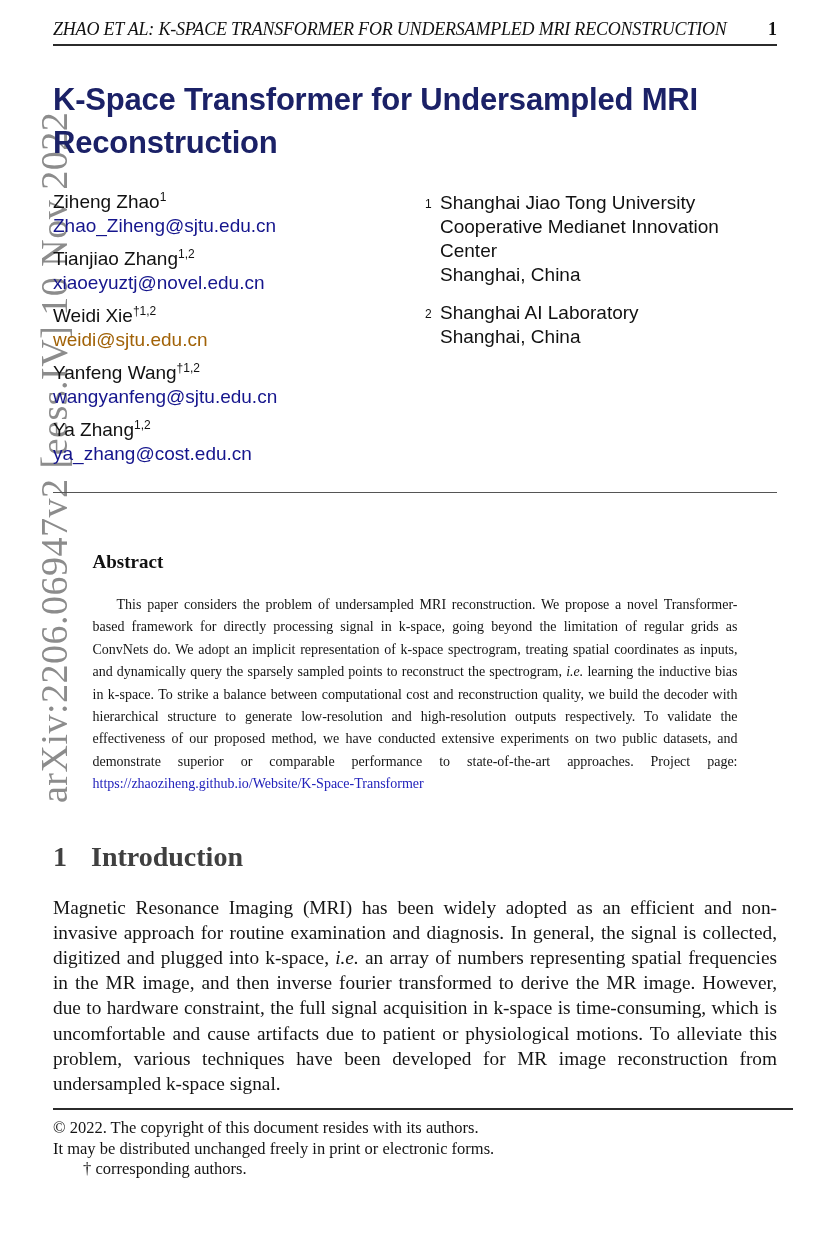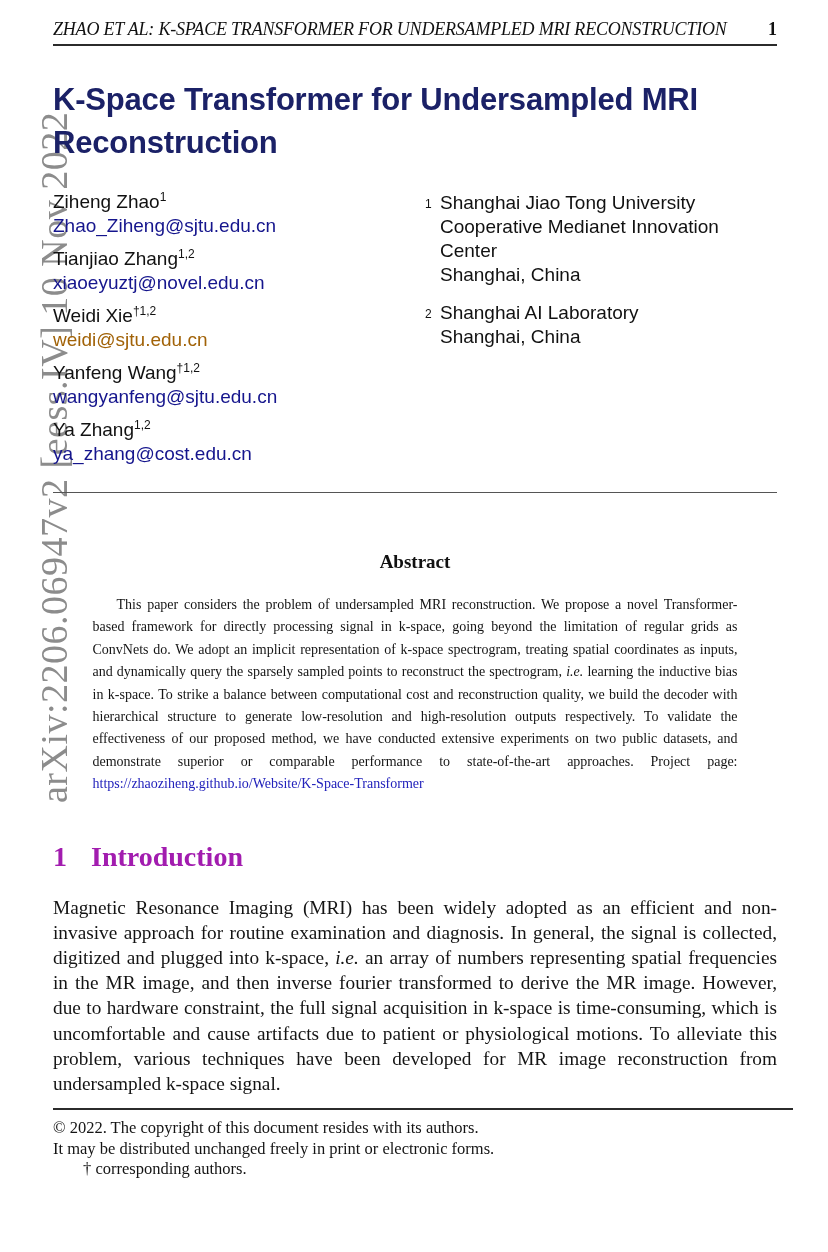--- a/index.html
+++ b/index.html
@@ -107,21 +107,20 @@
   .affil-lines { max-width: 305px; }
   
   .mid-rule {
     height: 1px;
     background: #555555;
     margin-top: 16px;
   }
   
   .abstract { margin-top: 58px; }
   .abstract-heading {
-    text-align: center;
     font-weight: bold;
     font-size: 19px;
     width: 645px;
     margin: 15px auto;
     color: #111111;
   }
   .abstract-body {
     width: 645px;
     margin: 21px auto 16px;
     font-size: 14px;
@@ -228,21 +227,21 @@
     </div>
   </div>
 
   <div class="mid-rule"></div>
 
   <div class="abstract">
     <div class="abstract-heading">Abstract</div>
     <p class="abstract-body"><span>This paper considers the problem of undersampled MRI reconstruction. We propose a novel Transformer-based framework for directly processing signal in k-space, going beyond the limitation of regular grids as ConvNets do. We adopt an implicit representation of k-space spectrogram, treating spatial coordinates as inputs, and dynamically query the sparsely sampled points to reconstruct the spectrogram, </span><span class="italic">i.e.</span><span> learning the inductive bias in k-space. To strike a balance between computational cost and reconstruction quality, we build the decoder with hierarchical structure to generate low-resolution and high-resolution outputs respectively. To validate the effectiveness of our proposed method, we have conducted extensive experiments on two public datasets, and demonstrate superior or comparable performance to state-of-the-art approaches. Project page: </span><a class="proj-link" style="color: rgb(33, 33, 187);">https://zhaoziheng.github.io/Website/K-Space-Transformer</a></p>
   </div>
 
-  <h2 class="section-heading" style="color: #a21caf;"><span class="sec-num">1</span><span class="sec-title">Introduction</span></h2>
+  <h2 class="section-heading" style="color: #404040;"><span class="sec-num">1</span><span class="sec-title">Introduction</span></h2>
 
   <p class="intro-body"><span>Magnetic Resonance Imaging (MRI) has been widely adopted as an efficient and non-invasive approach for routine examination and diagnosis. In general, the signal is collected, digitized and plugged into k-space, </span><span class="italic">i.e.</span><span>  an array of numbers representing spatial frequencies in the MR image, and then inverse fourier transformed to derive the MR image. However, due to hardware constraint, the full signal acquisition in k-space is time-consuming, which is uncomfortable and cause artifacts due to patient or physiological motions. To alleviate this problem, various techniques have been developed for MR image reconstruction from undersampled k-space signal.</span></p>
 
   <div class="footer">
     <div class="footer-rule"></div>
     <div>© 2022. The copyright of this document resides with its authors.</div>
     <div>It may be distributed unchanged freely in print or electronic forms.</div>
     <div class="footnote-dagger">† corresponding authors.</div>
   </div>
 

